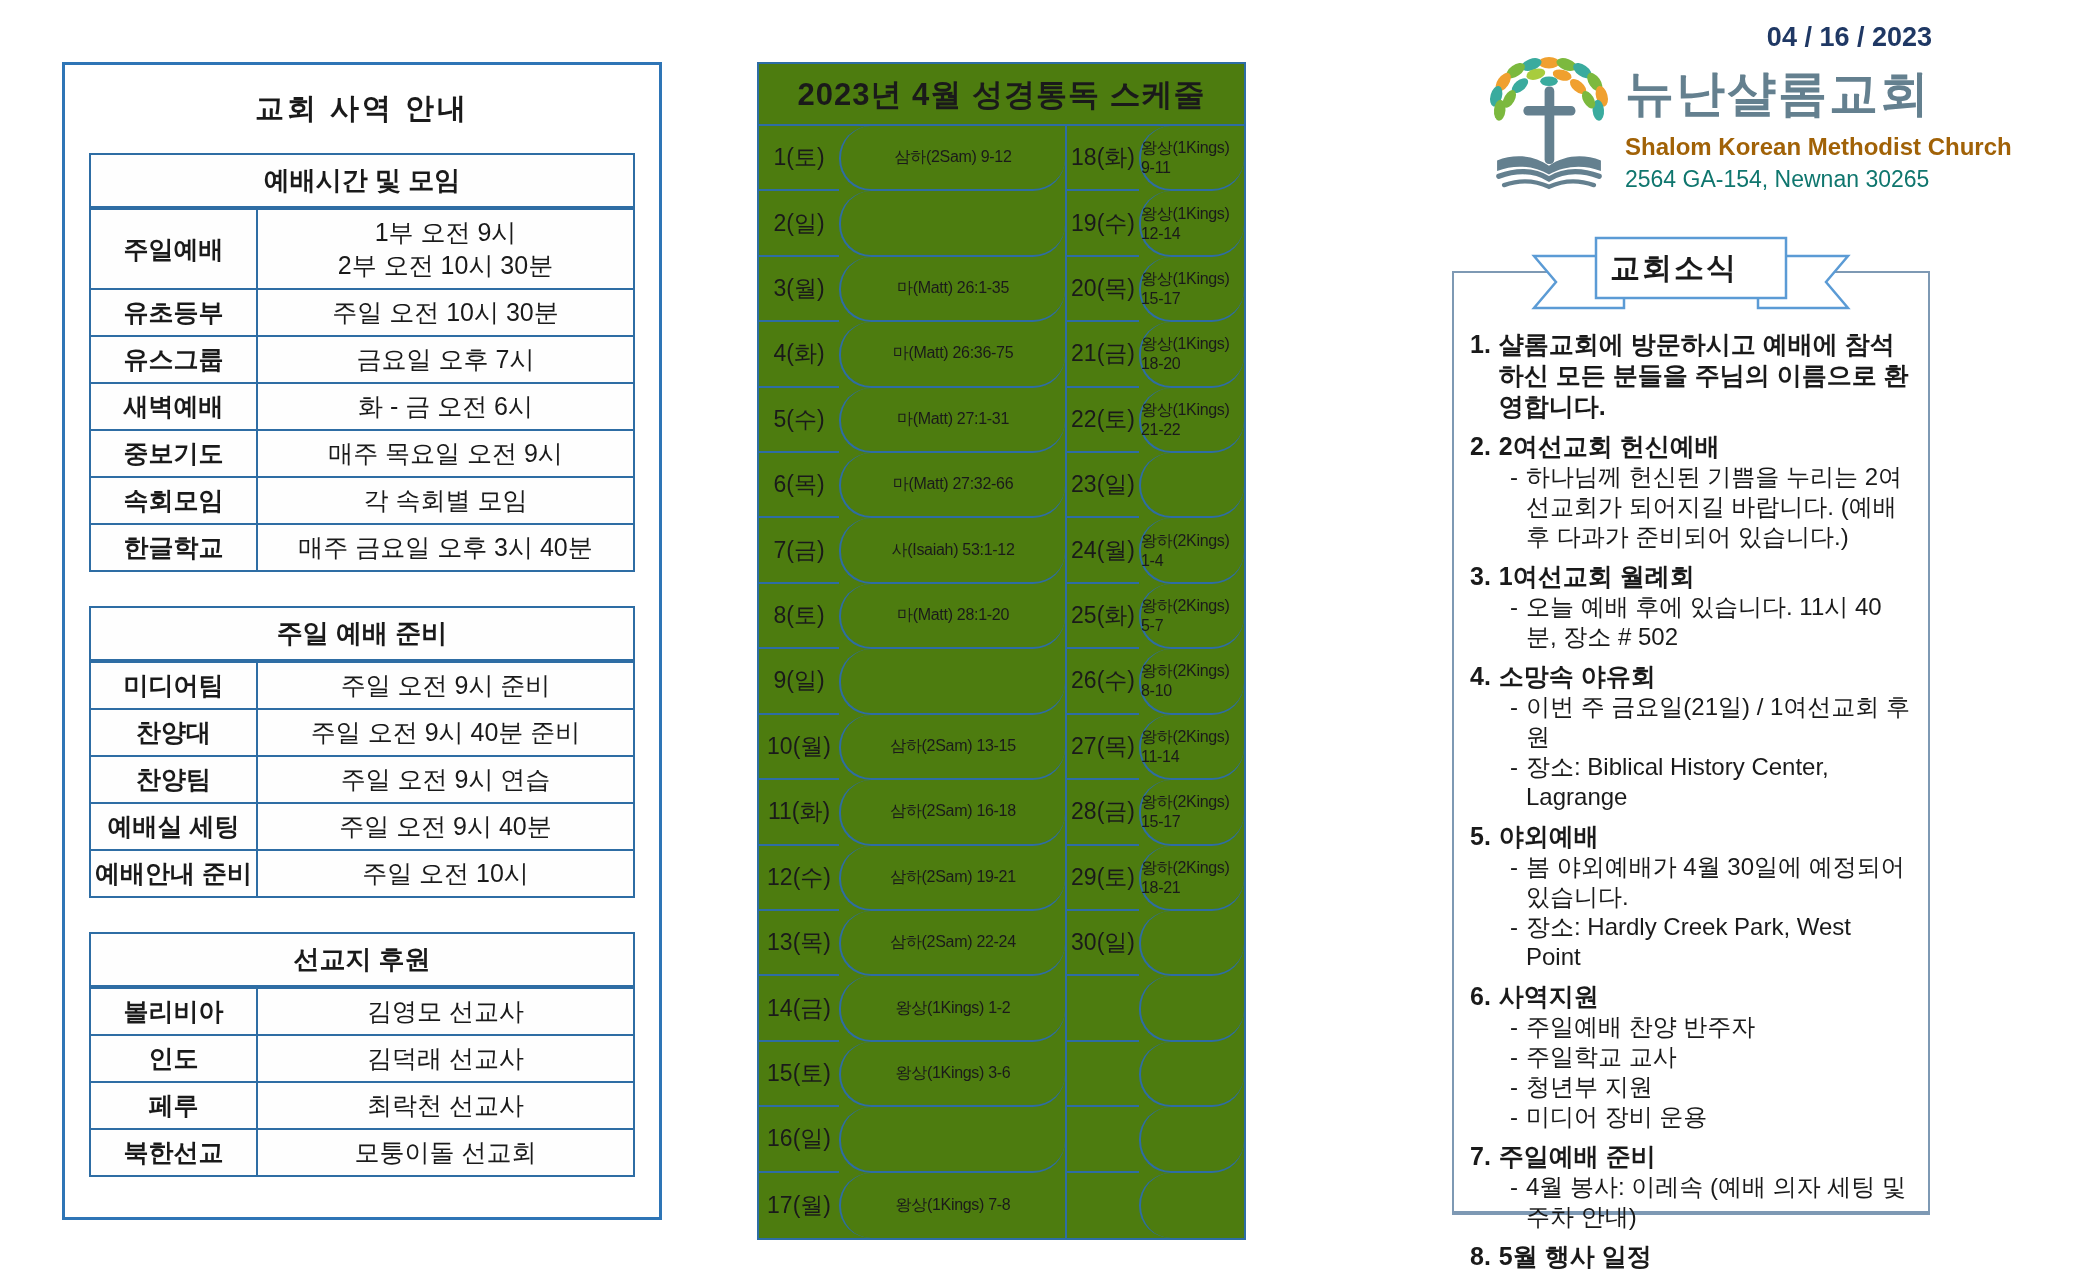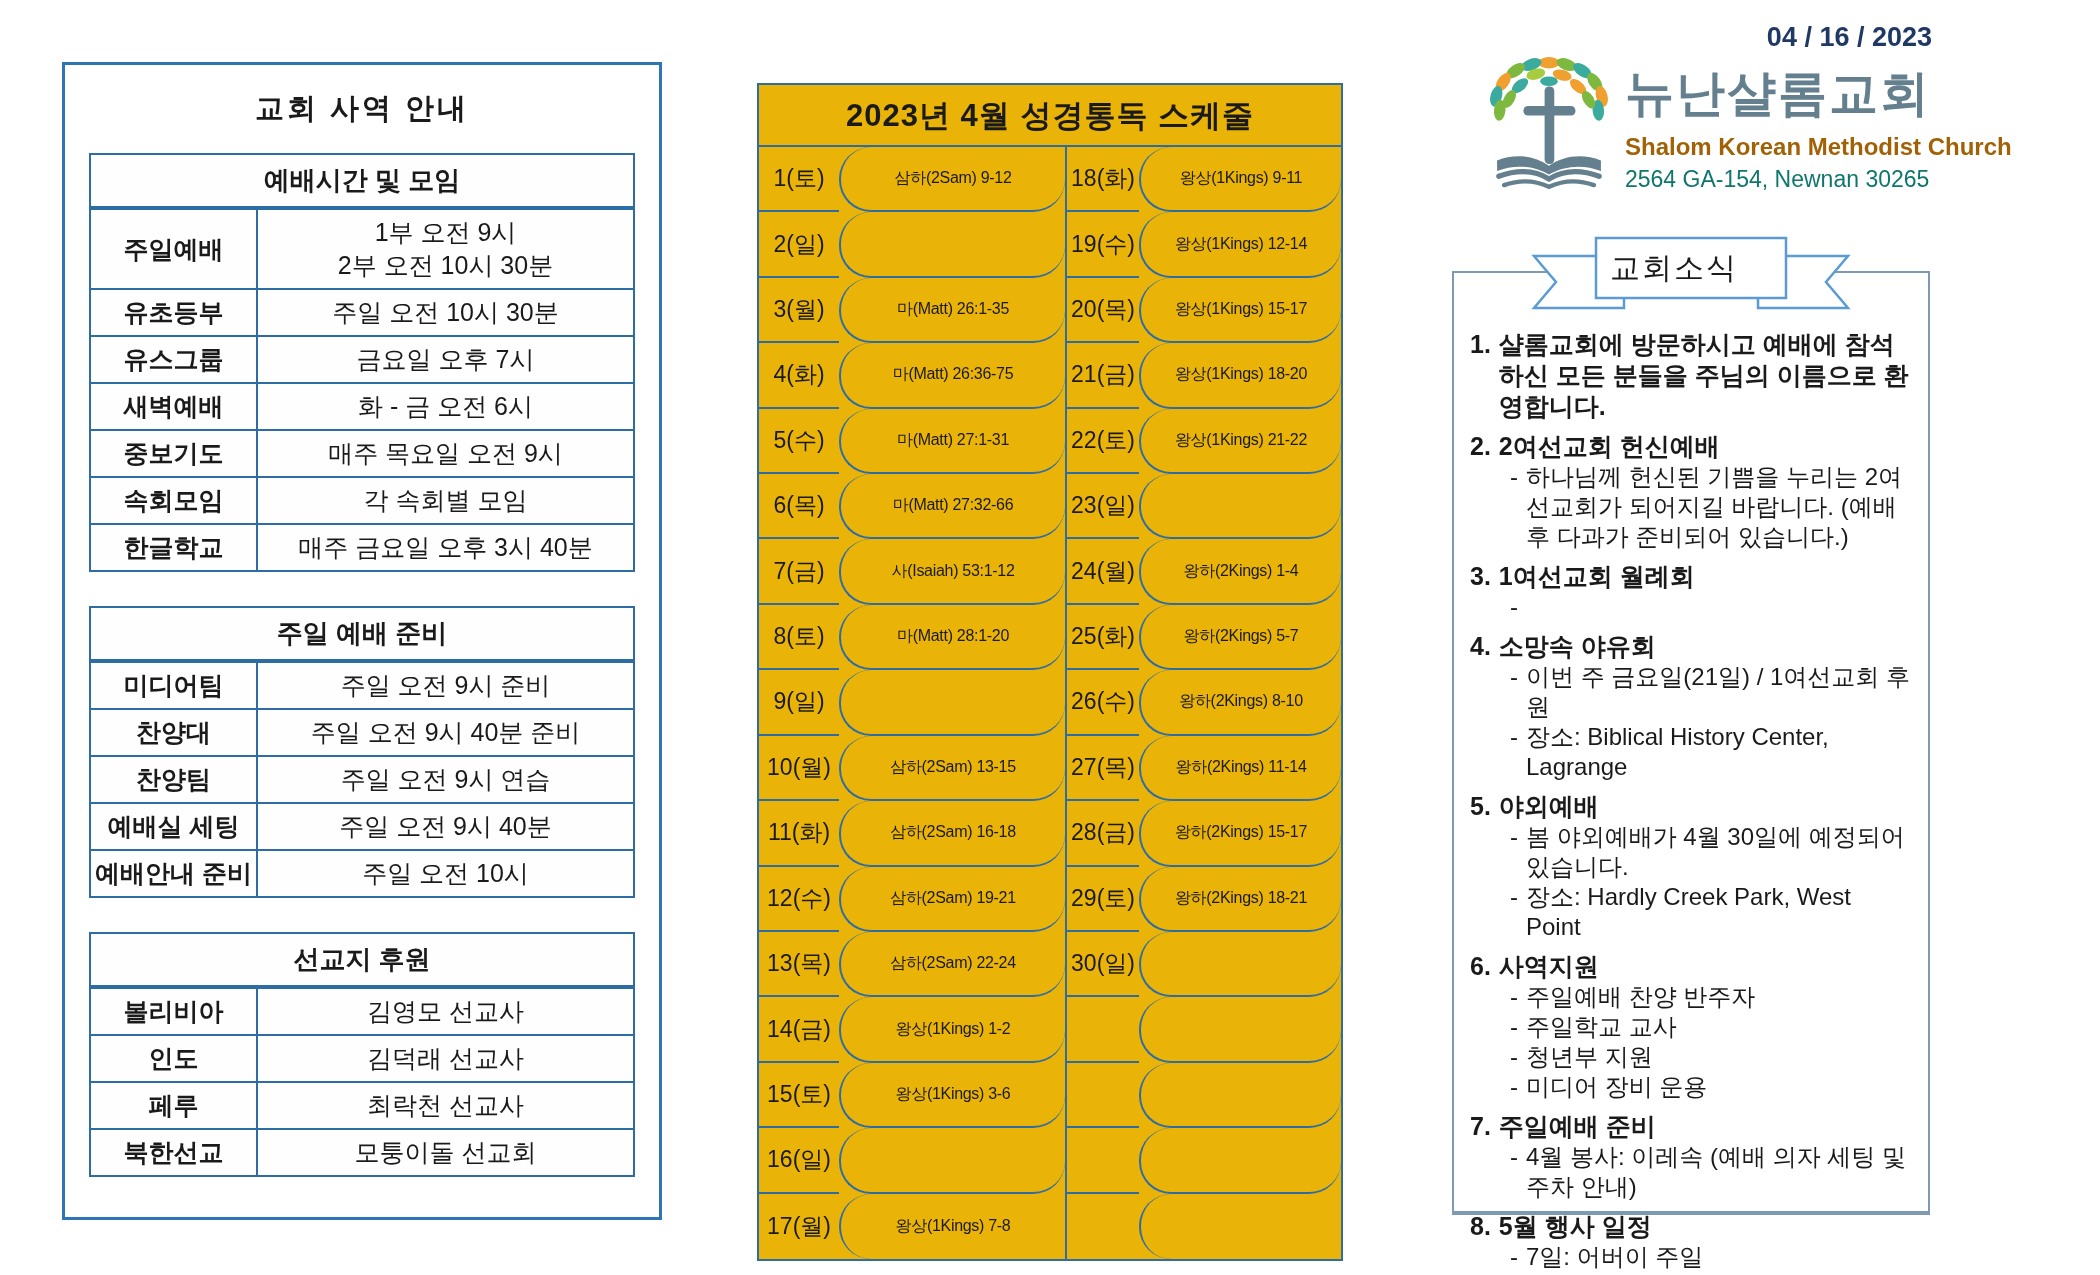--- a/index.html
+++ b/index.html
@@ -24,22 +24,22 @@
   .lt-header{text-align:center;font-size:26px;font-weight:800;padding:8px 0;
     border-bottom:2px solid var(--table-border);}
   .lt-row{display:flex;border-top:2px solid var(--table-border);}
   .lt-row:first-of-type{border-top:none;}
   .lt-label{width:167px;flex:none;display:flex;align-items:center;justify-content:center;
     font-weight:800;font-size:25px;border-right:2px solid var(--table-border);padding:6px 2px;}
   .lt-value{flex:1;display:flex;flex-direction:column;align-items:center;justify-content:center;padding:6px 4px;}
   .lt-line{font-size:25px;line-height:33px;text-align:right;}
 
   
-  .schedule-panel{position:absolute;left:757px;top:62px;width:586px;height:1178px;
-    border:2px solid var(--table-border);display:flex;flex-direction:column;background:#eab308;margin-top:21px;}
+  .schedule-panel{position:absolute;left:757px;top:62px;width:489px;height:1178px;
+    border:2px solid var(--table-border);display:flex;flex-direction:column;background:#4d7c0f;}
   .schedule-title{height:62px;line-height:62px;flex:none;text-align:center;font-size:31px;font-weight:800;
     border-bottom:2px solid var(--table-border);letter-spacing:1px;}
   .schedule-grid{flex:1;display:grid;grid-template-columns:80px 226px 74px 1fr;grid-auto-rows:1fr;}
   .s-cell{display:flex;align-items:center;justify-content:center;
     border-bottom:2px solid var(--table-border);font-size:24px;}
   .s-cell:nth-child(4n+2),.s-cell:nth-child(4n+3),.s-cell:nth-child(4n){border-left:2px solid var(--table-border);}
   .schedule-grid .s-cell:nth-last-child(-n+4){border-bottom:none;}
   .s-day{font-size:23px;}
   .s-passage{font-size:16px;letter-spacing:-0.3px;border-radius:32px;}
 
@@ -57,21 +57,21 @@
   .news-item{margin-top:9px;}
   .news-item:first-child{margin-top:0;}
   .news-heading{display:flex;gap:8px;font-weight:800;font-size:25px;line-height:31px;}
   .news-no{flex:none;}
   .news-detail{display:flex;gap:8px;padding-left:40px;font-size:24px;line-height:30px;}
   .dash{flex:none;}
 
   .ribbon{position:absolute;left:1524px;top:232px;width:334px;height:80px;z-index:3;}
   .ribbon svg{position:absolute;inset:0;}
   .ribbon-text{position:absolute;left:72px;top:6px;width:156px;height:60px;
-    display:flex;align-items:center;justify-content:center;font-size:30px;font-weight:400;letter-spacing:2px;}
+    display:flex;align-items:center;justify-content:center;font-size:30px;font-weight:700;letter-spacing:2px;}
 </style>
 </head>
 <body>
 
 <div class="page">
 
   <div class="left-panel">
     <div class="left-title">교회 사역 안내</div>
     <div id="left-tables">
         <div class="ltable">
@@ -315,20 +315,21 @@
             <div class="news-detail-text">하나님께 헌신된 기쁨을 누리는 2여선교회가 되어지길 바랍니다. (예배 후 다과가 준비되어 있습니다.)</div>
           </div>
         </div>
         <div class="news-item">
           <div class="news-heading">
             <div class="news-no">3.</div>
             <div class="news-title">1여선교회 월례회</div>
           </div>
           <div class="news-detail">
             <div class="dash">-</div>
+            <div class="news-detail-text">오늘 예배 후에 있습니다. 11시 40분, 장소 # 502</div>
           </div>
         </div>
         <div class="news-item">
           <div class="news-heading">
             <div class="news-no">4.</div>
             <div class="news-title">소망속 야유회</div>
           </div>
           <div class="news-detail">
             <div class="dash">-</div>
             <div class="news-detail-text">이번 주 금요일(21일) / 1여선교회 후원</div>

